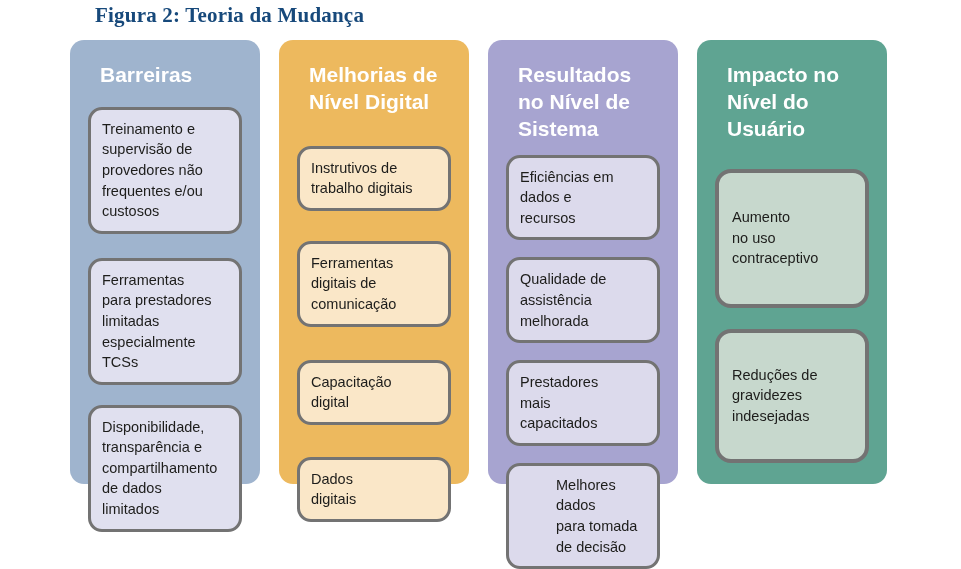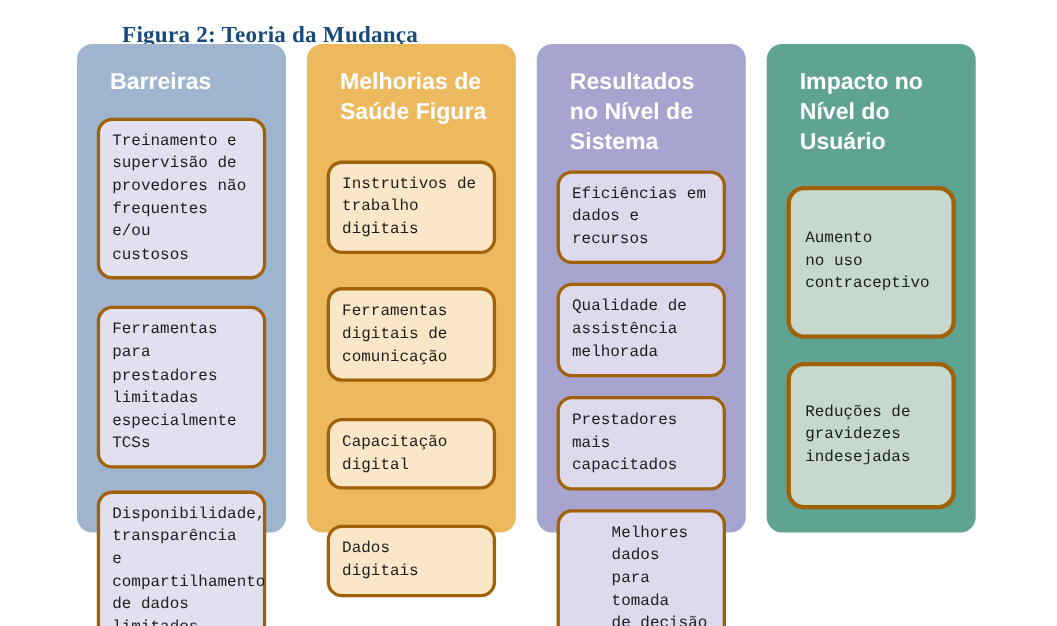--- a/index.html
+++ b/index.html
@@ -12,21 +12,21 @@
     width: 961px;
     height: 569px;
     background: #ffffff;
     font-family: "Liberation Sans", sans-serif;
     overflow: hidden;
   }
   .fig-title {
     position: absolute;
     left: 95px;
     top: 3px;
-    margin: 16px;
+    margin: 0;
     font-family: "Liberation Serif", serif;
     font-size: 21px;
     font-weight: bold;
     letter-spacing: 0.2px;
   }
   .columns {
     position: absolute;
     left: 70px;
     top: 40px;
     display: flex;
@@ -45,28 +45,27 @@
     padding-left: 12px;
     color: #ffffff;
     font-size: 21px;
     font-weight: bold;
     line-height: 1.28;
     white-space: pre-line;
   }
   .box {
     box-sizing: border-box;
     background: var(--box);
-    border: 3px solid #a16207;
+    border: 3px solid #737373;
     border-radius: 14px;
     padding: 9px 9px 9px 11px;
     color: #1d1d1b;
     font-size: 14.5px;
     line-height: 1.42;
     white-space: pre-line;
-    font-family: Liberation Mono, monospace;
   }
   
   .column:nth-child(1) div.box:nth-of-type(1) { margin-top: 18px; }
   .column:nth-child(1) div.box:nth-of-type(2) { margin-top: 24px; }
   .column:nth-child(1) div.box:nth-of-type(3) { margin-top: 20px; }
 
   .column:nth-child(2) div.box:nth-of-type(1) { margin-top: 30px; }
   .column:nth-child(2) div.box:nth-of-type(2) { margin-top: 30px; }
   .column:nth-child(2) div.box:nth-of-type(3) { margin-top: 33px; }
   .column:nth-child(2) div.box:nth-of-type(4) { margin-top: 32px; }
@@ -109,21 +108,21 @@
 TCSs</div>
       <div class="box">Disponibilidade,
 transparência e
 compartilhamento
 de dados
 limitados</div>
     </section>
 
     <section class="column" style="--band: #EDB95E; --box: #FAE7C8;">
       <h2 class="col-header">Melhorias de
-Saúde Figura</h2>
+Nível Digital</h2>
       <div class="box">Instrutivos de
 trabalho digitais</div>
       <div class="box">Ferramentas
 digitais de
 comunicação</div>
       <div class="box">Capacitação
 digital</div>
       <div class="box">Dados
 digitais</div>
     </section>

